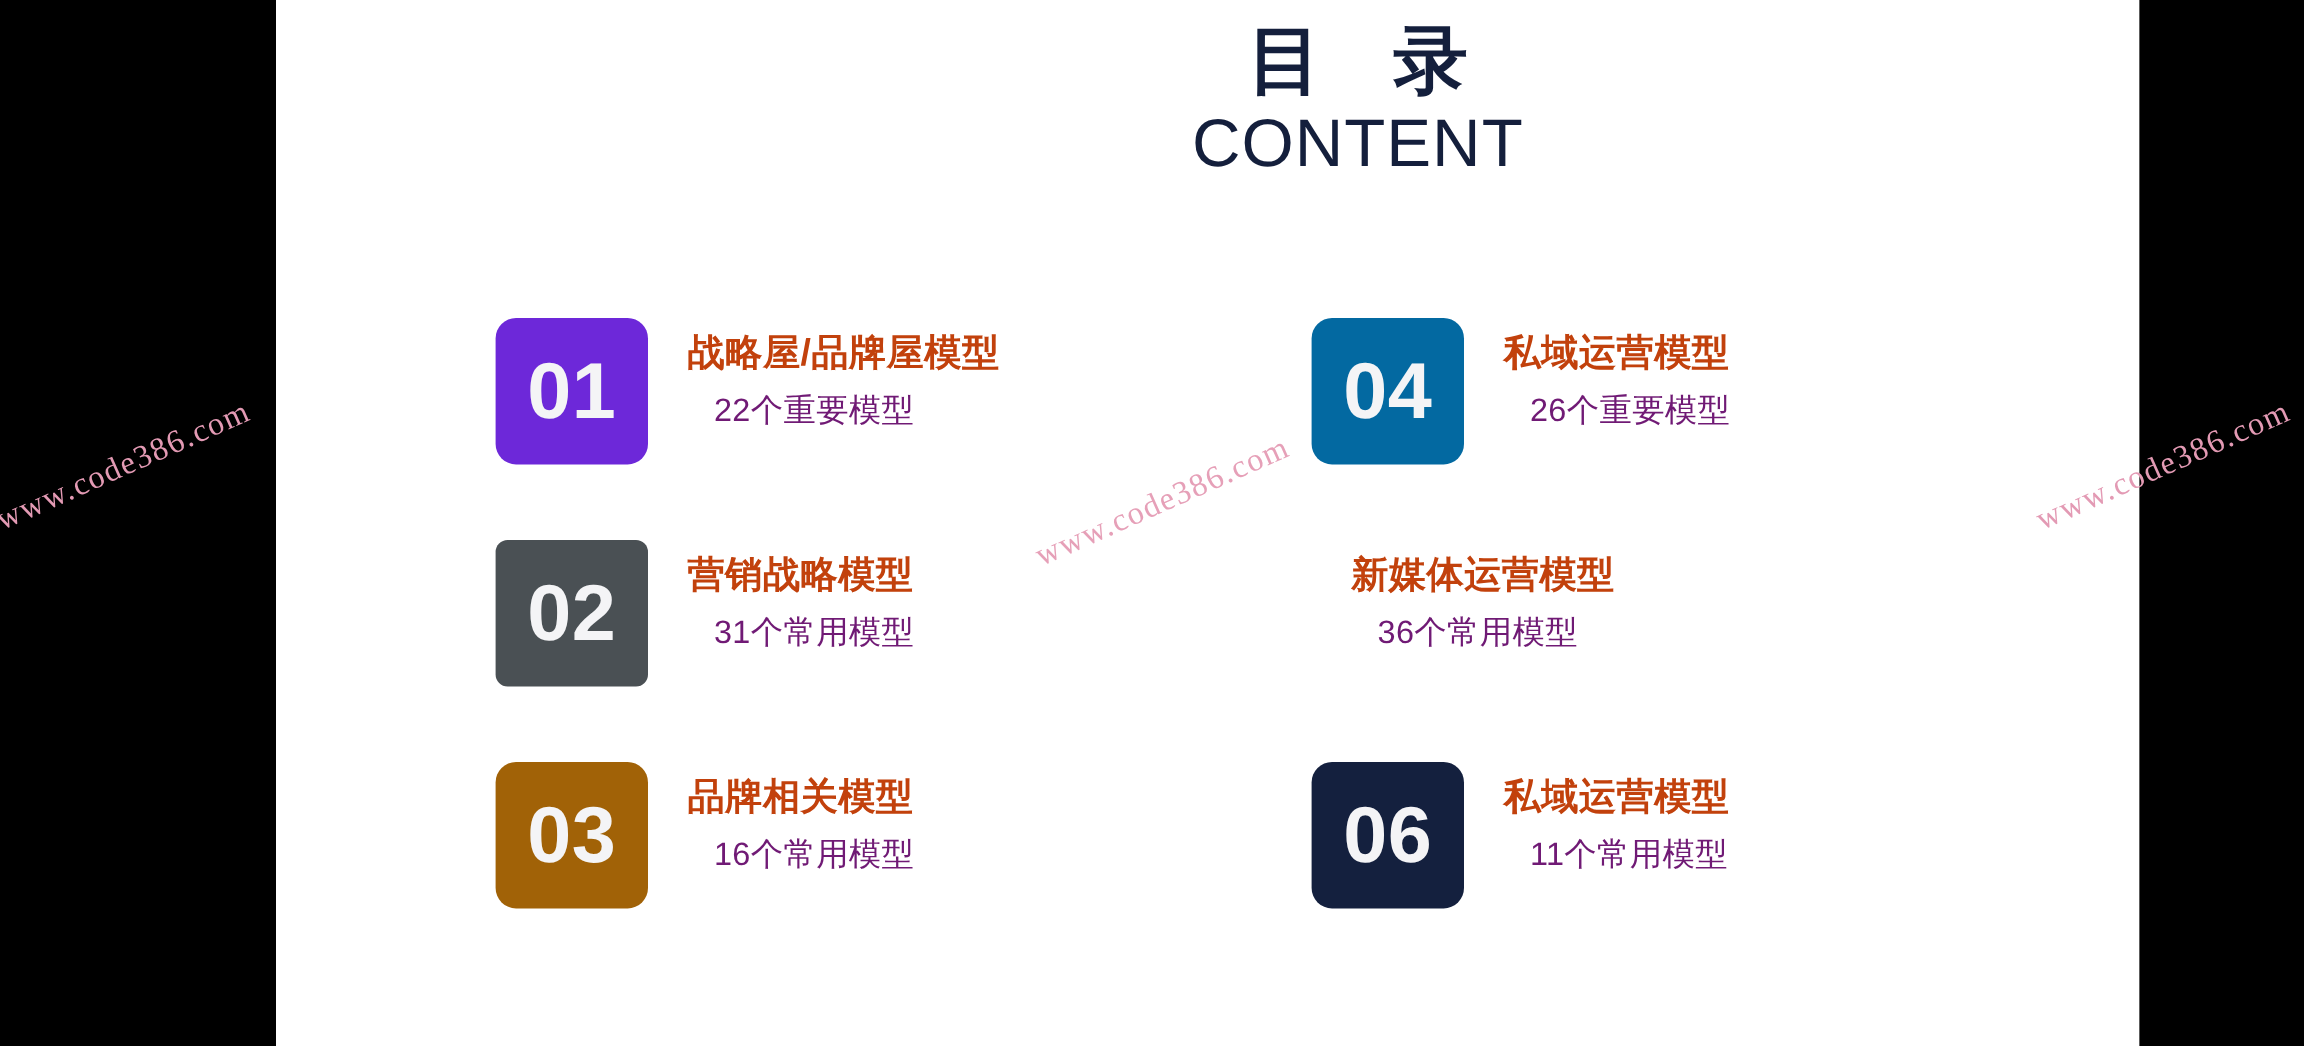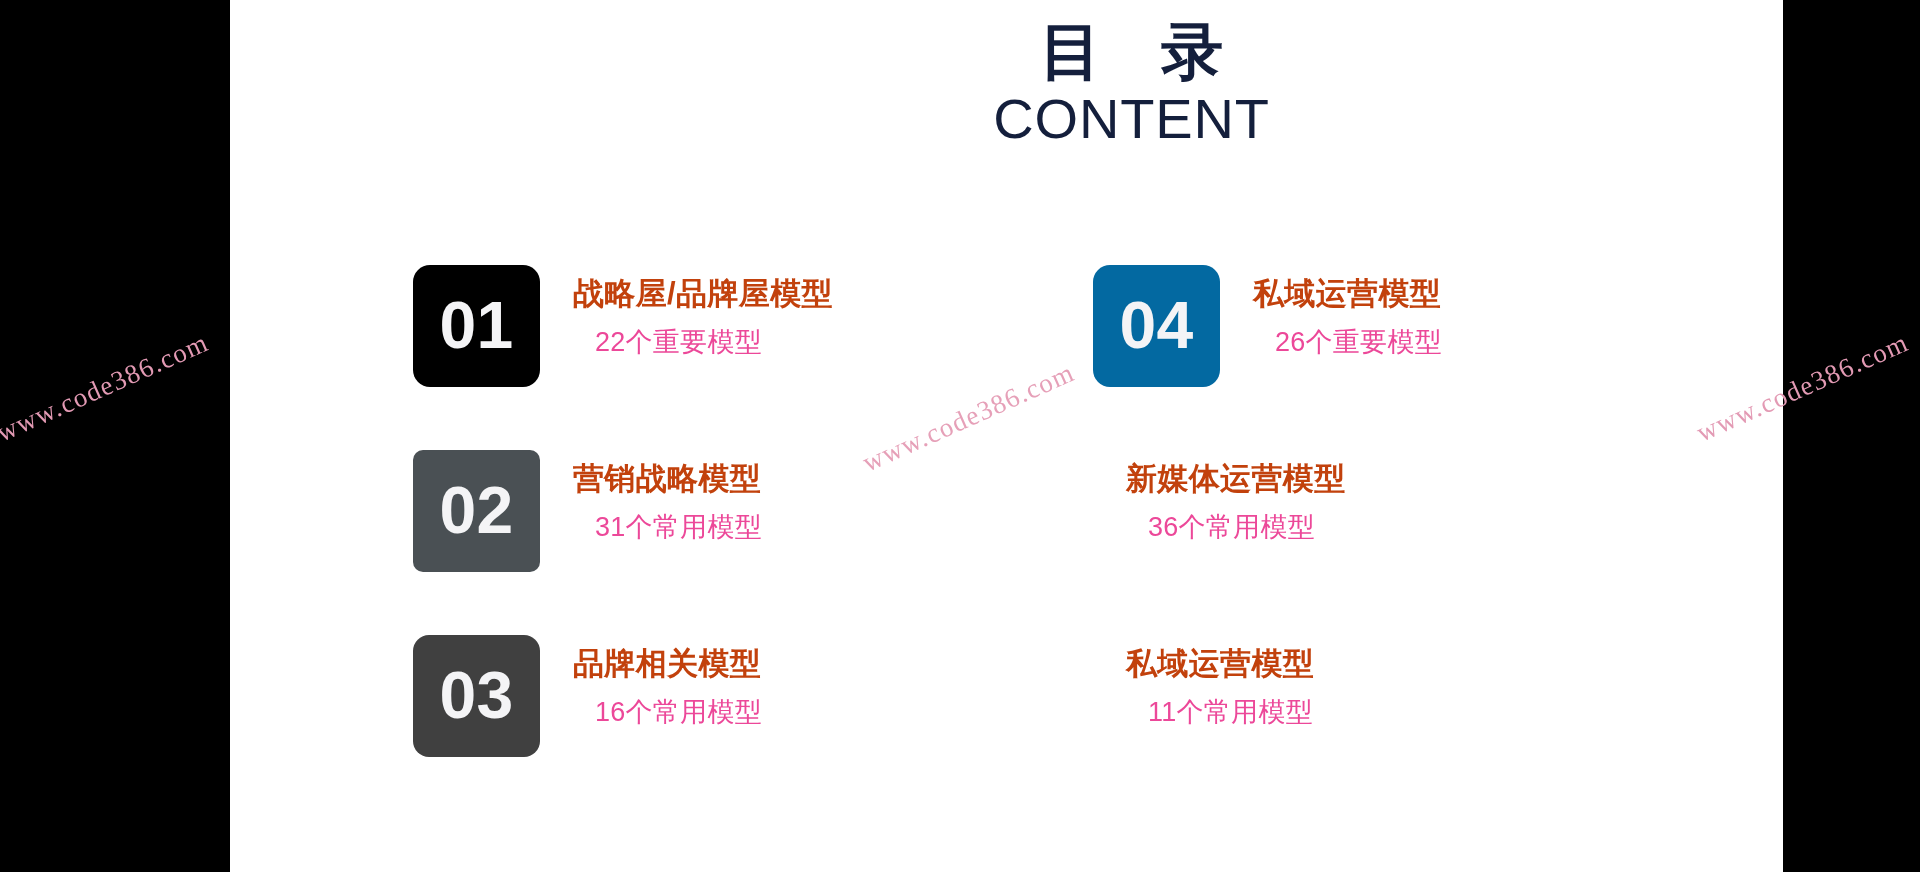--- a/index.html
+++ b/index.html
@@ -125,21 +125,21 @@
     color: #c2410c;
     letter-spacing: 0.012em;
     line-height: 1.12;
     white-space: nowrap;
     margin: 0;
   }
   .item-sub {
     font-family: "Liberation Sans", "DejaVu Sans", sans-serif;
     font-size: 27px;
     font-weight: 400;
-    color: #ec4899;
+    color: #701a75;
     letter-spacing: 0.01em;
     line-height: 1.15;
     margin: 15px 0 0 22px;
     white-space: nowrap;
   }
 
   
   .watermark {
     position: absolute;
     font-family: "Liberation Serif", "DejaVu Serif", serif;
@@ -168,21 +168,21 @@
 
     <div id="title-block">
       <div id="title-cn">目 录</div>
       <div id="title-en">CONTENT</div>
     </div>
 
     <div id="items-grid">
 
       <div class="item-row">
         <div class="toc-item col-left">
-          <div class="num-badge" style="background-color: #000000;">01</div>
+          <div class="num-badge" style="background-color: #6d28d9;">01</div>
           <div class="item-text">
             <div class="item-title">战略屋/品牌屋模型</div>
             <div class="item-sub">22个重要模型</div>
           </div>
         </div>
         <div class="toc-item col-right">
           <div class="num-badge" style="background-color: #0369a1;">04</div>
           <div class="item-text">
             <div class="item-title">私域运营模型</div>
             <div class="item-sub">26个重要模型</div>
@@ -201,27 +201,28 @@
         <div class="toc-item col-right">
           <div class="item-text">
             <div class="item-title">新媒体运营模型</div>
             <div class="item-sub">36个常用模型</div>
           </div>
         </div>
       </div>
 
       <div class="item-row">
         <div class="toc-item col-left">
-          <div class="num-badge" style="background-color: #404040; border-radius: 16px;">03</div>
+          <div class="num-badge" style="background-color: #a16207;">03</div>
           <div class="item-text">
             <div class="item-title">品牌相关模型</div>
             <div class="item-sub">16个常用模型</div>
           </div>
         </div>
         <div class="toc-item col-right">
+          <div class="num-badge" style="background-color: rgb(20, 32, 62);">06</div>
           <div class="item-text">
             <div class="item-title">私域运营模型</div>
             <div class="item-sub">11个常用模型</div>
           </div>
         </div>
       </div>
 
     </div>
   </div>
 

